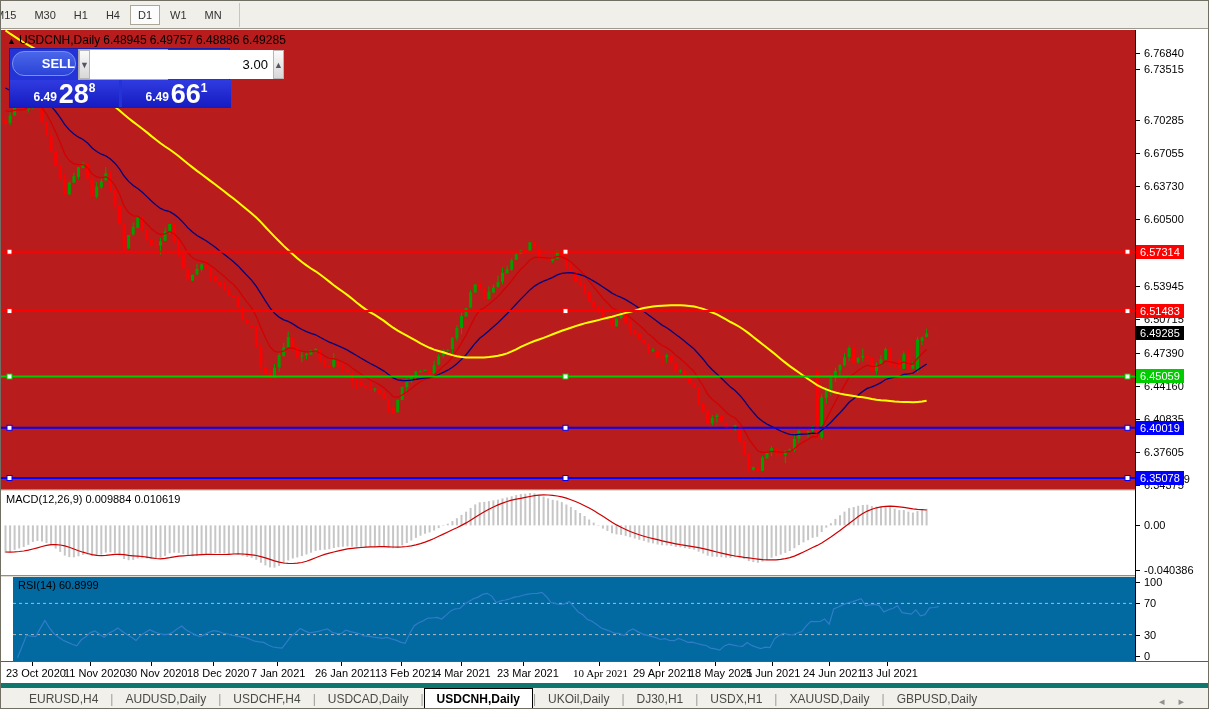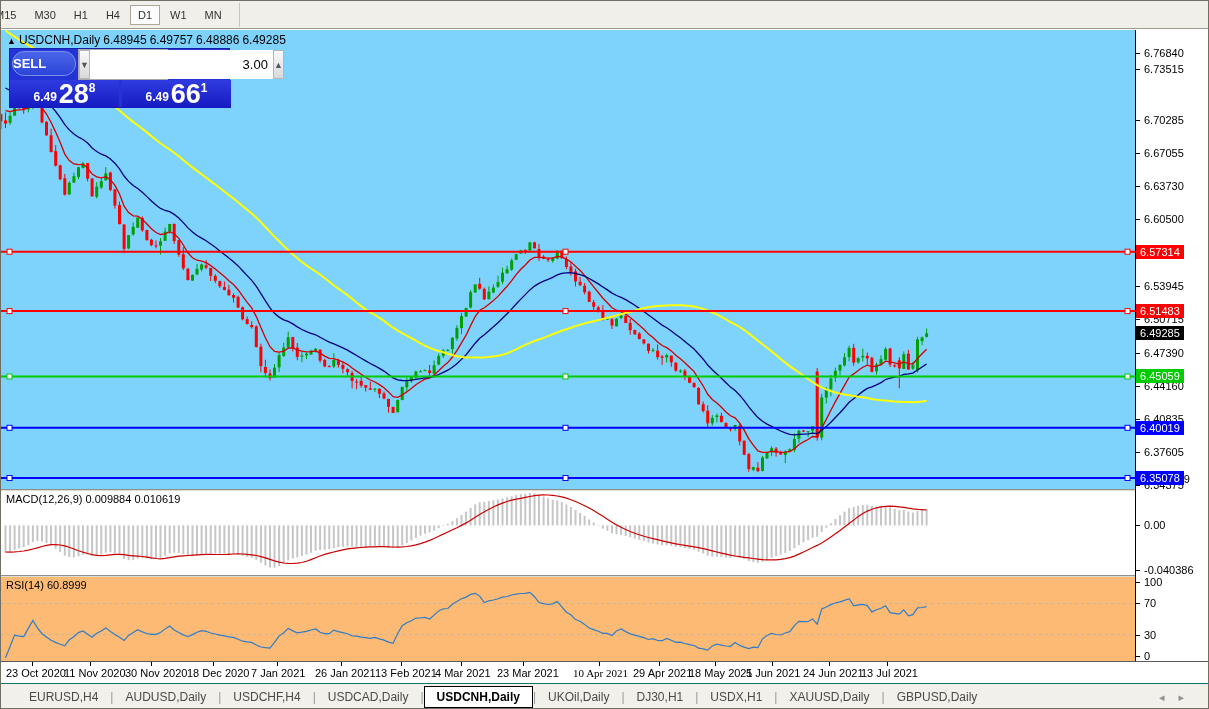--- a/index.html
+++ b/index.html
@@ -5,47 +5,47 @@
   html,body{margin:0;padding:0;background:#888;}
   *{box-sizing:border-box;font-family:"Liberation Sans",sans-serif;}
   .window{position:relative;width:1209px;height:709px;background:#fff;border:1px solid #716F64;overflow:hidden;margin:0 auto;}
   
   .toolbar{position:absolute;left:0;top:0;width:1209px;height:28px;background:#F0EFEA;border-bottom:1px solid #9D9A8F;display:flex;align-items:center;overflow:hidden;}
   .tb-btn{display:inline-block;padding:3px 7px;margin:0 1px;font-size:11px;color:#333;border:1px solid transparent;cursor:default;white-space:nowrap;}
   .tb-btn.active{background:#FCFCFC;border:1px solid #ACA899;}
   .tb-btn.clipped{margin-left:-14px;}
   .tb-divider{display:inline-block;width:1px;height:24px;background:#C8C5BC;margin-left:8px;}
   
-  .main-pane{position:absolute;left:0;top:29px;width:1134px;height:459px;background:#7dd3fc;overflow:hidden;}
+  .main-pane{position:absolute;left:0;top:29px;width:1134px;height:459px;background:#b91c1c;overflow:hidden;}
   .macd-pane{position:absolute;left:0;top:490px;width:1134px;height:84px;background:#fff;overflow:hidden;}
-  .rsi-pane{position:absolute;left:0;top:576px;width:1134px;height:84px;background:#fdba74;overflow:hidden;}
+  .rsi-pane{position:absolute;left:12px;top:576px;width:1134px;height:84px;background:#0369a1;overflow:hidden;}
   .splitter{position:absolute;left:0;width:1209px;height:2px;background:#DFDCD4;border-top:1px solid #8F8F8F;}
   .chart-title{position:absolute;left:6px;top:3px;font-size:12px;color:#000;white-space:nowrap;z-index:5;}
   .chart-title span{margin-right:3px;}
   .collapse-tri{font-size:9px;margin-right:4px;cursor:pointer;}
   .ind-label{position:absolute;left:5px;top:2px;font-size:11px;color:#000;z-index:4;white-space:nowrap;}
   svg{display:block;}
   
   .price-axis{position:absolute;left:1134px;top:29px;width:75px;height:631px;background:#fff;border-left:1px solid #000;}
   .axis-tick{position:absolute;left:0;font-size:11px;color:#000;height:14px;line-height:14px;padding-left:8px;white-space:nowrap;}
   .axis-tick::before{content:"";position:absolute;left:0;top:7px;width:4px;height:1px;background:#000;}
   .axis-box{position:absolute;left:0;height:14px;line-height:14px;font-size:11px;color:#fff;padding:0 4px;white-space:nowrap;z-index:3;}
   
   .date-axis{position:absolute;left:0;top:660px;width:1209px;height:22px;background:#fff;border-top:1px solid #5A5A5A;}
   .date-label{position:absolute;top:5px;font-size:11px;color:#000;white-space:nowrap;}
   .date-tick{position:absolute;top:0;width:1px;height:4px;background:#000;}
   
-  .tabbar{position:absolute;left:0;top:682px;width:1209px;height:27px;background:#F1F0EB;border-top:1px solid #0f766e;display:flex;align-items:center;padding-left:16px;}
+  .tabbar{position:absolute;left:0;top:682px;width:1209px;height:27px;background:#F1F0EB;border-top:5px solid #0f766e;display:flex;align-items:center;padding-left:16px;}
   .tab{font-size:12px;color:#4A4A46;padding:4px 12px;white-space:nowrap;cursor:default;}
   .tab.active{background:#fff;color:#000;font-weight:bold;border:1px solid #000;padding:3px 12px;}
   .tab-sep{color:#999;font-size:12px;}
   .tab-arrows{position:absolute;right:12px;top:7px;font-size:11px;color:#909090;letter-spacing:14px;}
   
   .trade-panel{position:absolute;left:8px;top:18px;width:221px;height:60px;background:#2433D6;border:1px solid #1520A8;z-index:6;}
-  .tp-btn{position:absolute;background:linear-gradient(#4A66E8,#2B44D8);border:1px solid #7A90F0;border-radius:12px;color:#fff;font-size:13px;font-weight:bold;text-align:left;line-height:23px;cursor:pointer;}
+  .tp-btn{position:absolute;background:linear-gradient(#4A66E8,#2B44D8);border:1px solid #7A90F0;border-radius:12px;color:#fff;font-size:13px;font-weight:bold;text-align:right;line-height:23px;cursor:pointer;}
   .tp-sell{left:2px;top:2px;width:64px;height:25px;}
   .tp-buy{right:2px;top:2px;width:56px;height:25px;}
   .tp-spin{position:absolute;left:68px;top:0px;width:90px;height:31px;background:#E9E9E9;border:1px solid #A8A8A8;display:flex;z-index:7;}
   .tp-spin-btn{width:18px;height:100%;background:linear-gradient(#FAFAFA,#D8D8D8);border:1px solid #B6B6B6;color:#556;font-size:9px;text-align:center;line-height:28px;cursor:pointer;}
   .tp-vol{flex:1;border:none;background:#fff;font-size:13px;text-align:right;padding-right:5px;outline:none;color:#000;}
   .tp-price{position:absolute;top:31px;height:28px;background:linear-gradient(#2F3BE0,#151BC0);color:#fff;display:flex;align-items:flex-end;justify-content:center;padding-bottom:1px;}
   .tp-price.sell{left:0;width:109px;}
   .tp-price.buy{left:112px;width:109px;}
   .tp-small{font-size:12px;font-weight:bold;margin-right:2px;margin-bottom:3px;}
   .tp-big{font-size:27px;font-weight:bold;line-height:26px;}

